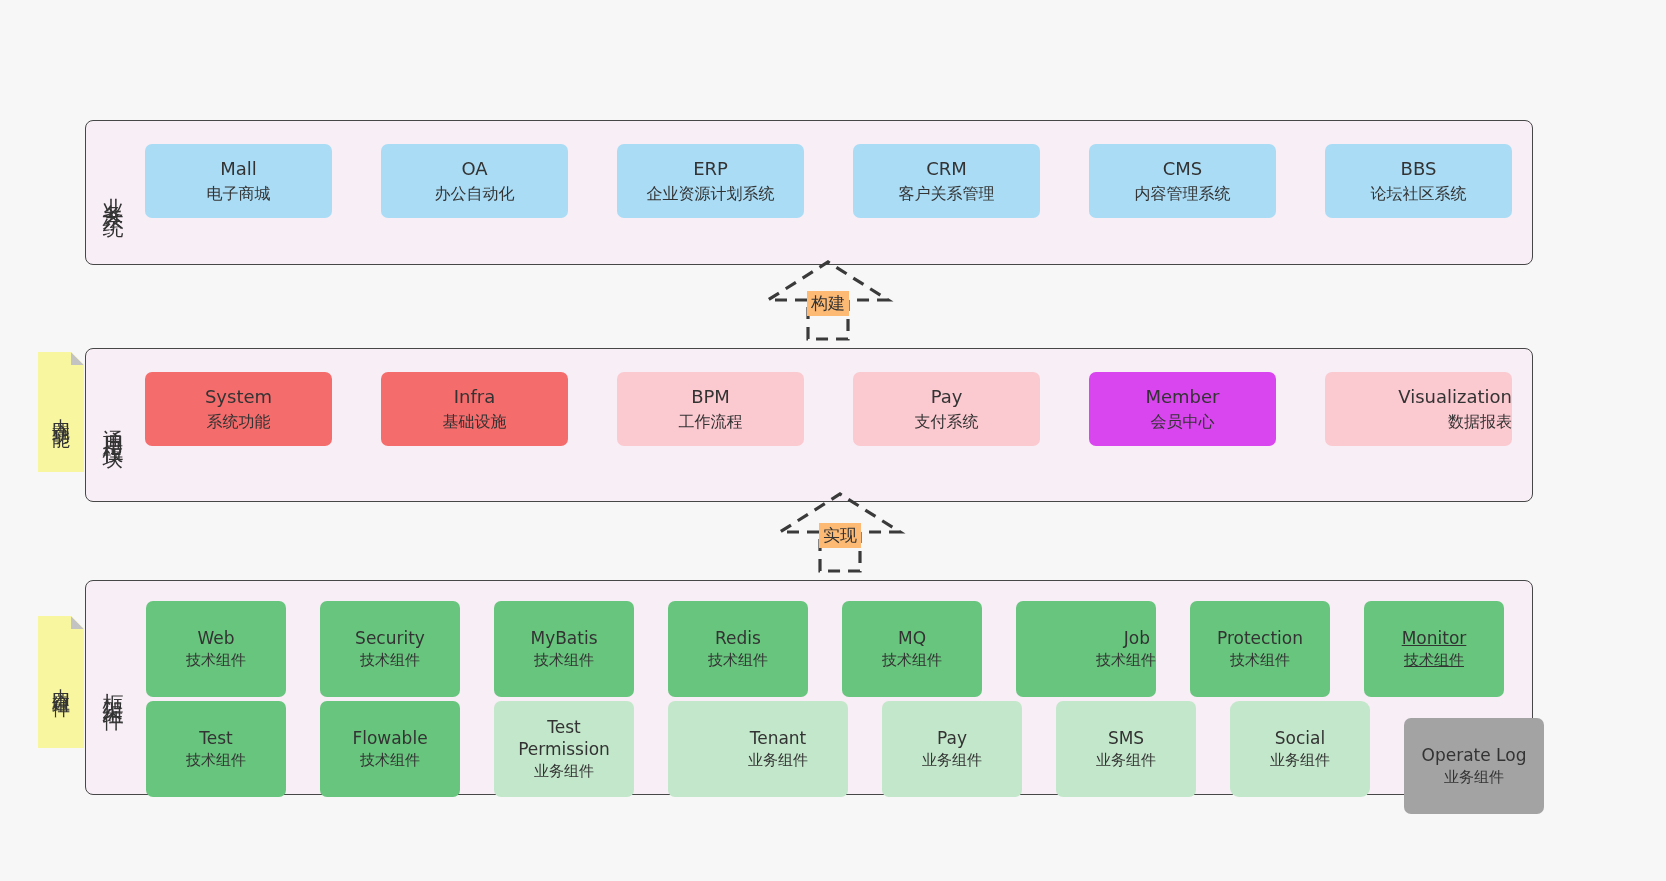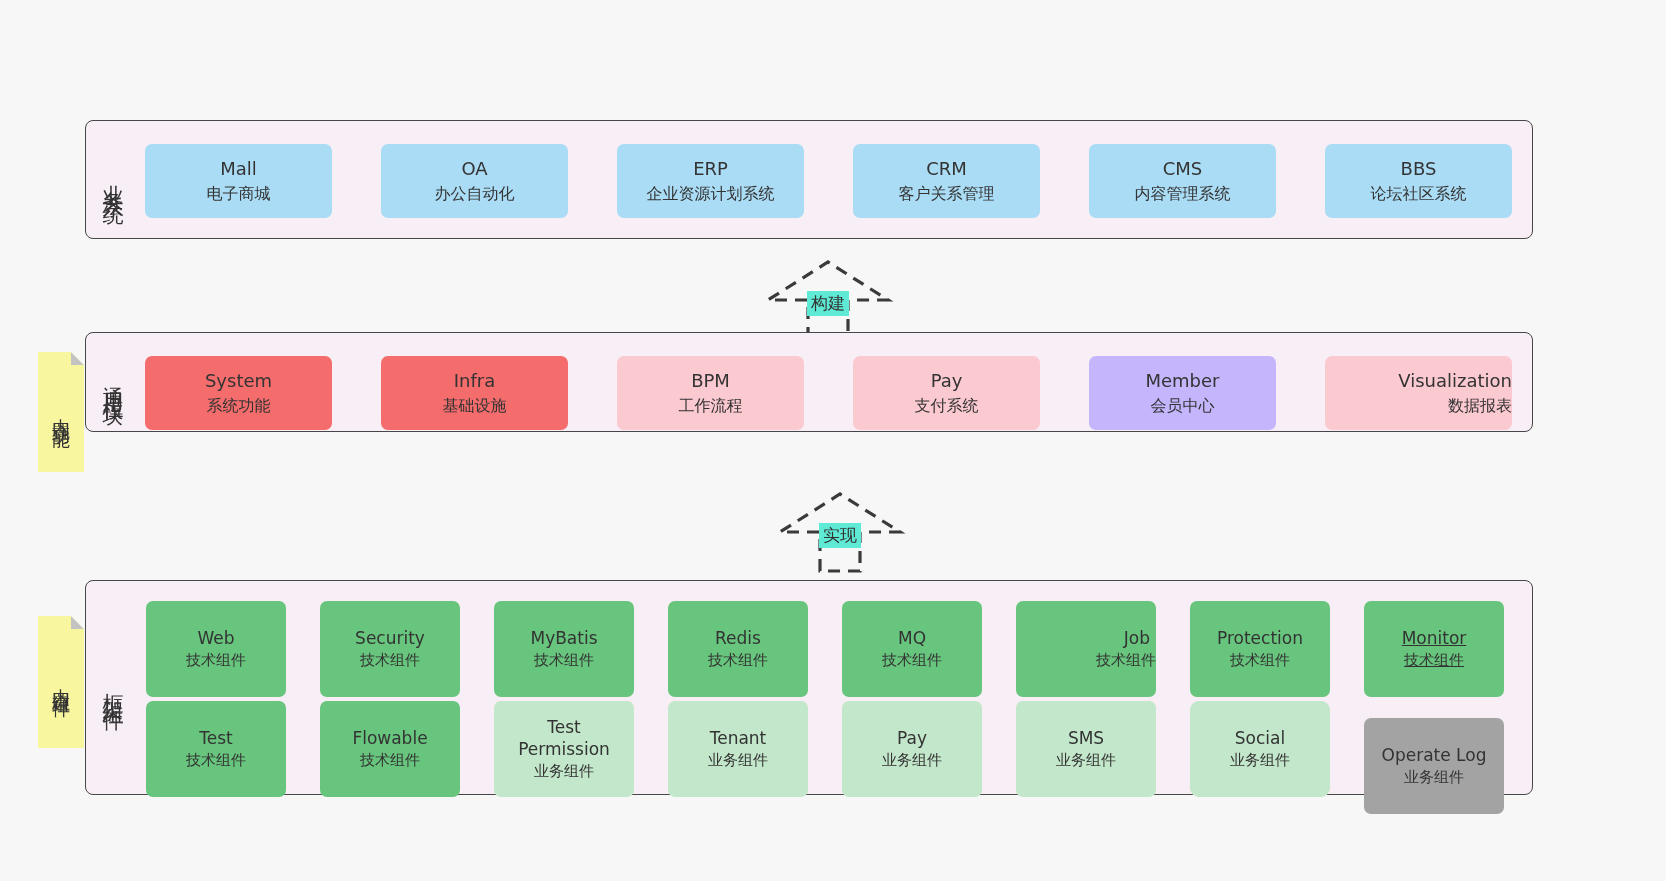--- a/index.html
+++ b/index.html
@@ -8,22 +8,22 @@
     background:#f7f7f7;
     font-family:"DejaVu Sans","Liberation Sans",sans-serif;
     color:#333;
   }
   .layer{
     position:absolute;left:85px;width:1448px;box-sizing:border-box;
     background:var(--layerBg,#f8eef6);
     border:1.6px solid var(--border,#474747);
     border-radius:8px;
   }
-  #layer-business{top:120px;height:119px;}
-  #layer-modules{top:332px;height:100px;}
+  #layer-business{top:120px;height:145px;}
+  #layer-modules{top:348px;height:154px;}
   #layer-components{top:580px;height:215px;}
 
   .layer-label{
     position:absolute;left:13px;top:50%;transform:translateY(-50%);
     writing-mode:vertical-rl;text-orientation:upright;
     font-size:21px;letter-spacing:6px;color:#333;white-space:nowrap;
   }
 
   .boxes-row{position:absolute;left:59px;top:23px;display:flex;gap:49px;}
   .comp-row{position:absolute;left:60px;display:flex;gap:34px;}
@@ -57,21 +57,21 @@
     position:absolute;left:50%;top:50%;transform:translate(-50%,-50%);
     writing-mode:vertical-rl;text-orientation:upright;
     font-size:18px;letter-spacing:4px;color:#333;white-space:nowrap;
   }
 
   .arrow-wrap{position:absolute;width:136px;height:86px;}
   #arrow-build{left:760px;top:255px;}
   #arrow-implement{left:772px;top:487px;}
   .arrow-label{
     position:absolute;left:50%;transform:translateX(-50%);top:36px;
-    background:#5eead4;padding:1px 4px;font-size:17px;color:#333;
+    background:#fdba74;padding:1px 4px;font-size:17px;color:#333;
     white-space:nowrap;
   }
   .arrow-svg{display:block;}
 </style>
 </head>
 <body>
 
 <div class="layer" id="layer-business">
   <div class="layer-label">业务系统</div>
   <div class="boxes-row">
@@ -125,21 +125,21 @@
         <div class="box-zh">基础设施</div>
       </div>
       <div class="box" style="background: rgb(251, 201, 208);">
         <div class="box-en">BPM</div>
         <div class="box-zh">工作流程</div>
       </div>
       <div class="box" style="background: rgb(251, 201, 208);">
         <div class="box-en">Pay</div>
         <div class="box-zh">支付系统</div>
       </div>
-      <div class="box" style="background: #c4b5fd;">
+      <div class="box" style="background: #d946ef;">
         <div class="box-en">Member</div>
         <div class="box-zh">会员中心</div>
       </div>
       <div class="box" style="background: rgb(251, 201, 208); align-items: flex-end;">
         <div class="box-en">Visualization</div>
         <div class="box-zh">数据报表</div>
       </div>
     </div>
 </div>
 
@@ -196,21 +196,21 @@
         <div class="box-zh">技术组件</div>
       </div>
       <div class="box small" style="background: rgb(103, 197, 125);">
         <div class="box-en">Flowable</div>
         <div class="box-zh">技术组件</div>
       </div>
       <div class="box small" style="background: rgb(195, 231, 202);">
         <div class="box-en">Test Permission</div>
         <div class="box-zh">业务组件</div>
       </div>
-      <div class="box small" style="background: rgb(195, 231, 202);">
+      <div class="box small" style="background: rgb(195, 231, 202); padding-left: 40px;">
         <div class="box-en">Tenant</div>
         <div class="box-zh">业务组件</div>
       </div>
       <div class="box small" style="background: rgb(195, 231, 202);">
         <div class="box-en">Pay</div>
         <div class="box-zh">业务组件</div>
       </div>
       <div class="box small" style="background: rgb(195, 231, 202);">
         <div class="box-en">SMS</div>
         <div class="box-zh">业务组件</div>

